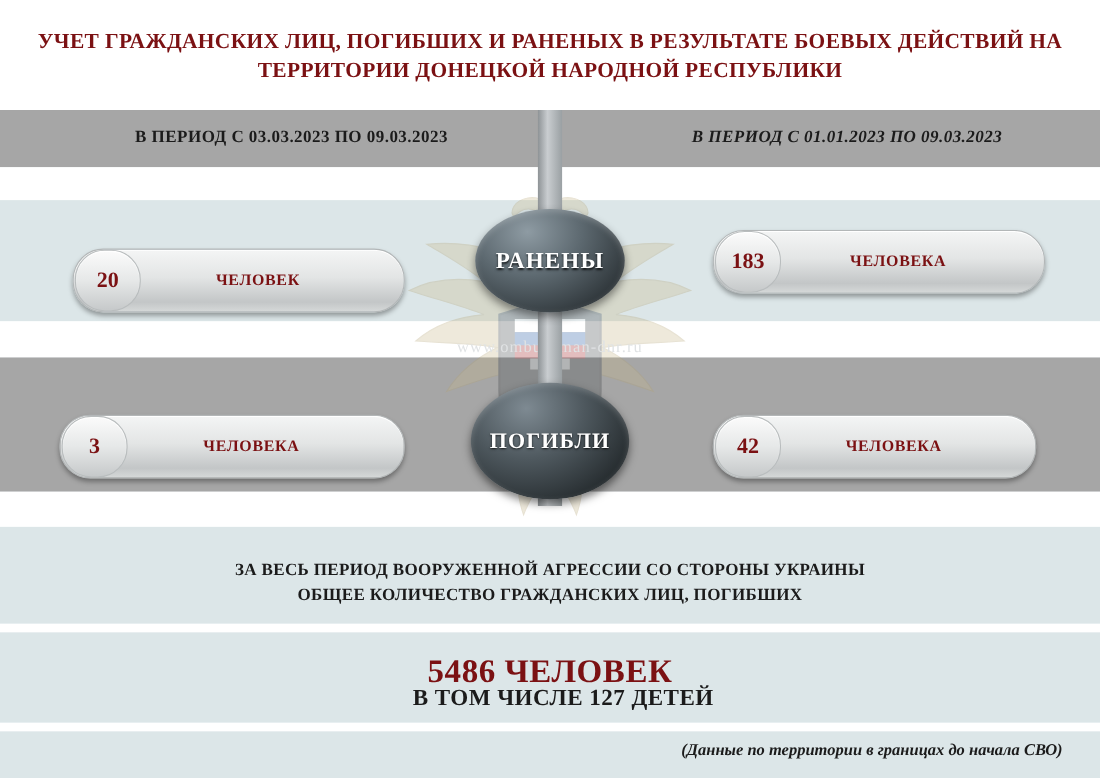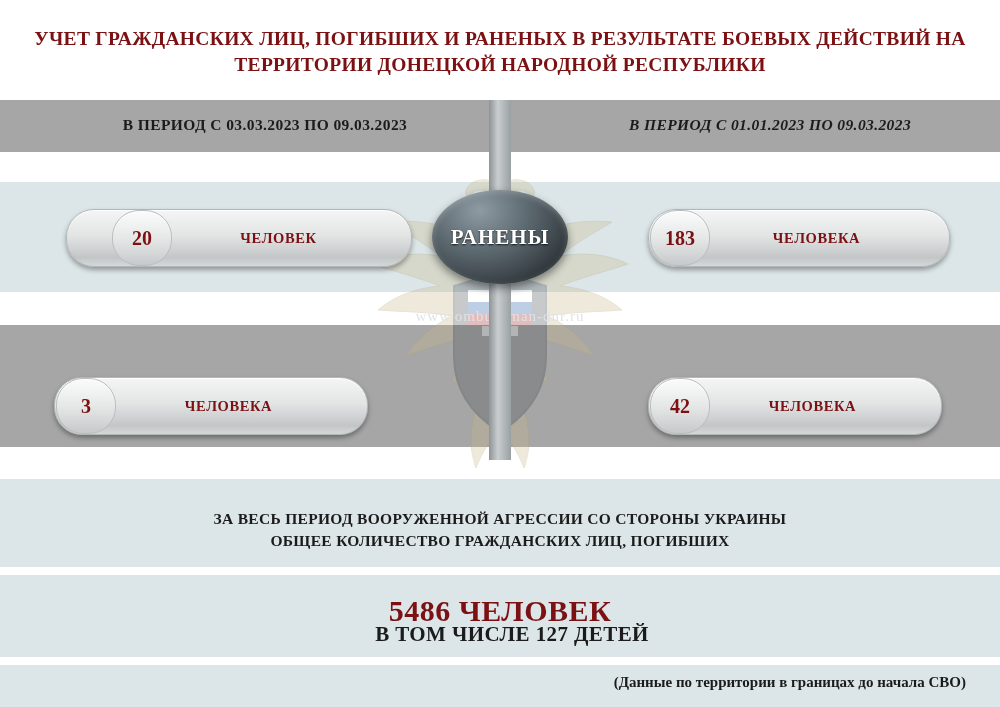--- a/index.html
+++ b/index.html
@@ -134,21 +134,21 @@
     flex: 1 1 auto;
     text-align: center;
     color: #7b1113;
     font-weight: bold;
     font-size: 14.5px;
     letter-spacing: 0.6px;
     text-transform: uppercase;
     padding-right: 26px;
   }
 
-  .pill.w-left  { left: 66px;  top: 209px; width: 300px; padding-left: 44px; }
+  .pill.w-left  { left: 66px;  top: 226px; width: 300px; }
   .pill.w-right { left: 648px; top: 209px; width: 300px; }
   .pill.k-left  { left: 54px;  top: 377px; width: 312px; }
   .pill.k-right { left: 648px; top: 377px; width: 292px; }
 
   
   .sphere {
     position: absolute;
     border-radius: 50%;
     display: flex;
     align-items: center;
@@ -214,20 +214,21 @@
     font-weight: bold;
     font-size: 21px;
     color: #1b1b1b;
     letter-spacing: 0.4px;
     text-transform: uppercase;
   }
   .footnote {
     position: absolute;
     top: 674px;
     right: 34px;
+    font-style: italic;
     font-weight: bold;
     font-size: 15px;
     color: #1b1b1b;
   }
 </style>
 </head>
 <body>
 
 <div class="infographic">
 
@@ -289,20 +290,23 @@
   <div class="pill w-right">
     <div class="num-circle">183</div>
     <div class="unit">ЧЕЛОВЕКА</div>
   </div>
 
   <div class="pill k-left">
     <div class="num-circle">3</div>
     <div class="unit">ЧЕЛОВЕКА</div>
   </div>
 
+  <div class="sphere sphere-killed">
+    <span>ПОГИБЛИ</span>
+  </div>
 
   <div class="pill k-right">
     <div class="num-circle">42</div>
     <div class="unit">ЧЕЛОВЕКА</div>
   </div>
 
   <div class="total-caption">
     <div>ЗА ВЕСЬ ПЕРИОД ВООРУЖЕННОЙ АГРЕССИИ СО СТОРОНЫ УКРАИНЫ</div>
     <div>ОБЩЕЕ КОЛИЧЕСТВО ГРАЖДАНСКИХ ЛИЦ, ПОГИБШИХ</div>
   </div>

